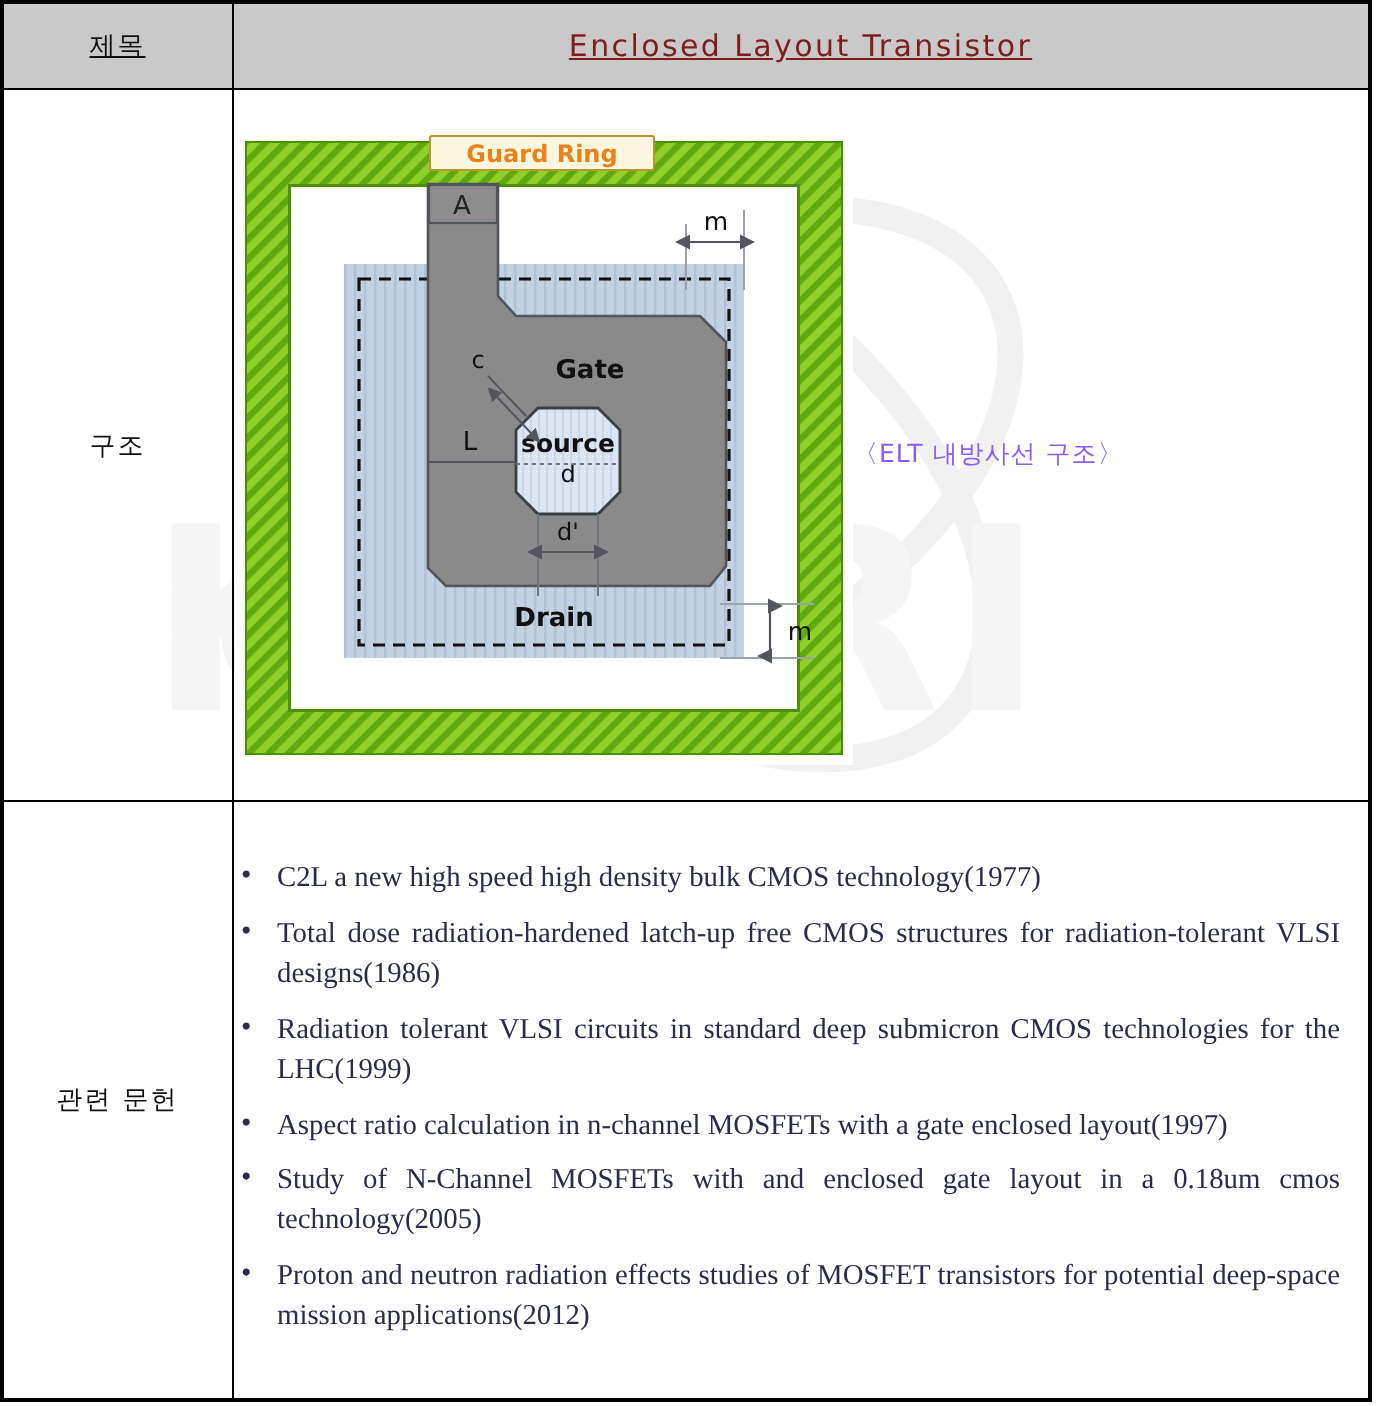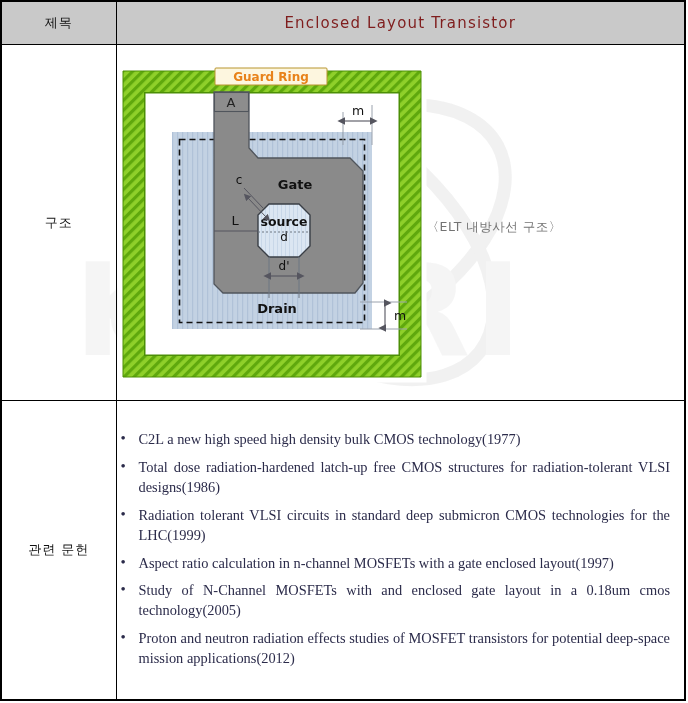--- a/index.html
+++ b/index.html
@@ -33,41 +33,42 @@
     text-align:center;
     font-family:"DejaVu Sans", sans-serif;
     font-size:13px;
     color:#111;
     letter-spacing:1px;
   }
   .hdr-row td{
     background:#c9c9c9;
     height:40px;
     border-bottom:1px solid #000;
+    text-decoration:underline;
   }
   .hdr-title{
     text-align:center;
     font-family:"DejaVu Sans", sans-serif;
     font-size:15px;
     color:#7f1d1d;
     letter-spacing:1.2px;
   }
 
   .struct-cell{ height:345px; padding:6px 0 4px 0; }
   .ref-cell{ padding:10px 14px 12px 0; }
 
   
   .figure-wrap{
     display:flex; flex-direction:row;
     align-items:center; justify-content:flex-start;
   }
   .fig-caption{
     margin-top:8px;
     font-family:"DejaVu Sans", sans-serif;
-    font-size:12.5px; color:#737373; letter-spacing:.5px;
+    font-size:12.5px; color:#8b5cf6; letter-spacing:.5px;
   }
 
   .elt-svg{ display:block; }
 
   
   ul.ref-list{ margin:0; padding:0; list-style:none; }
   ul.ref-list li{
     position:relative;
     padding-left:22px;
     margin:0 0 7px 0;

